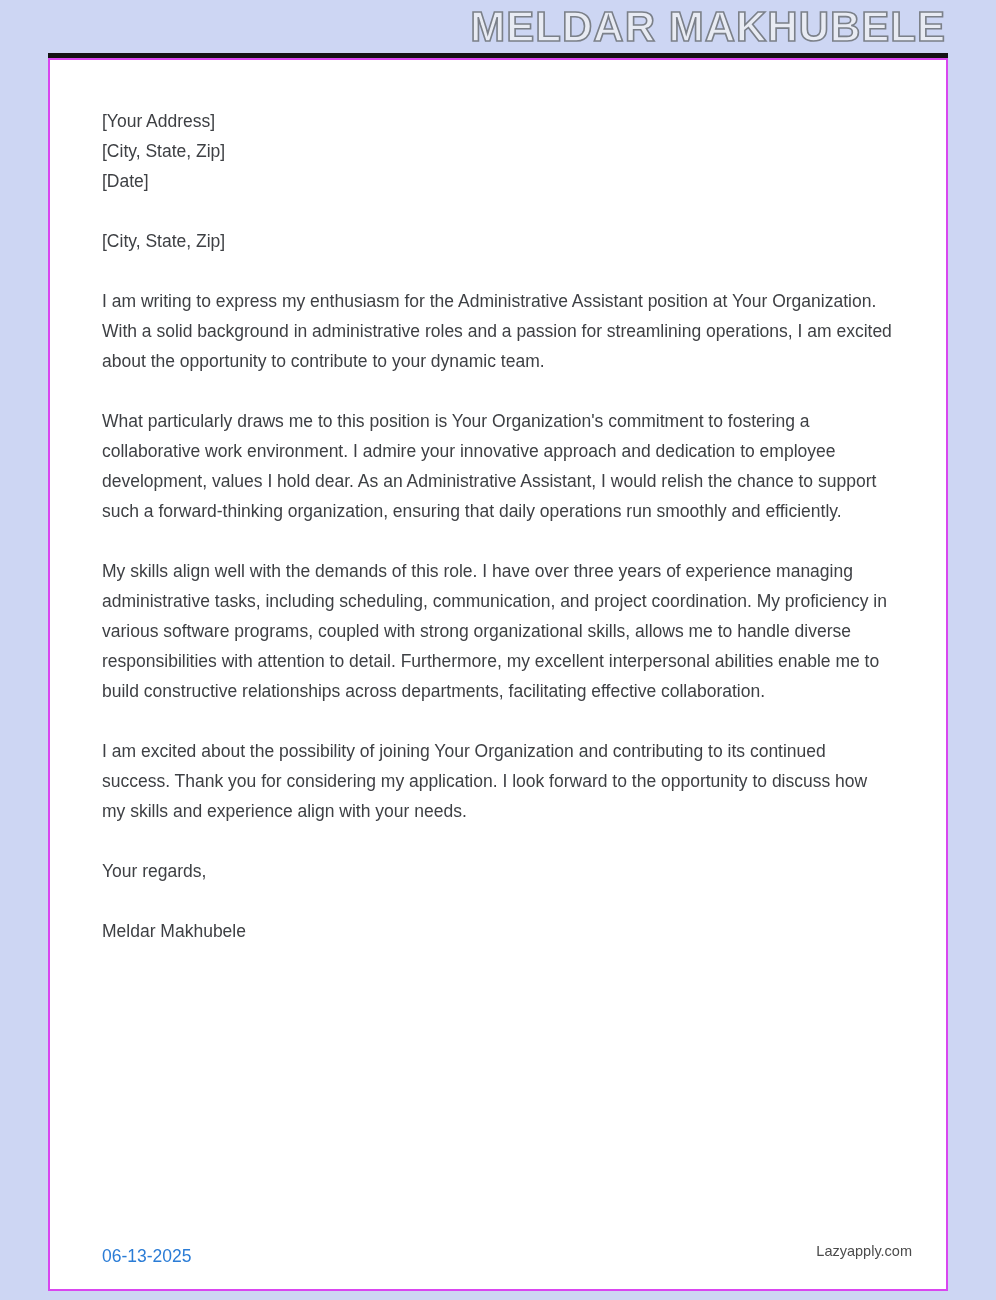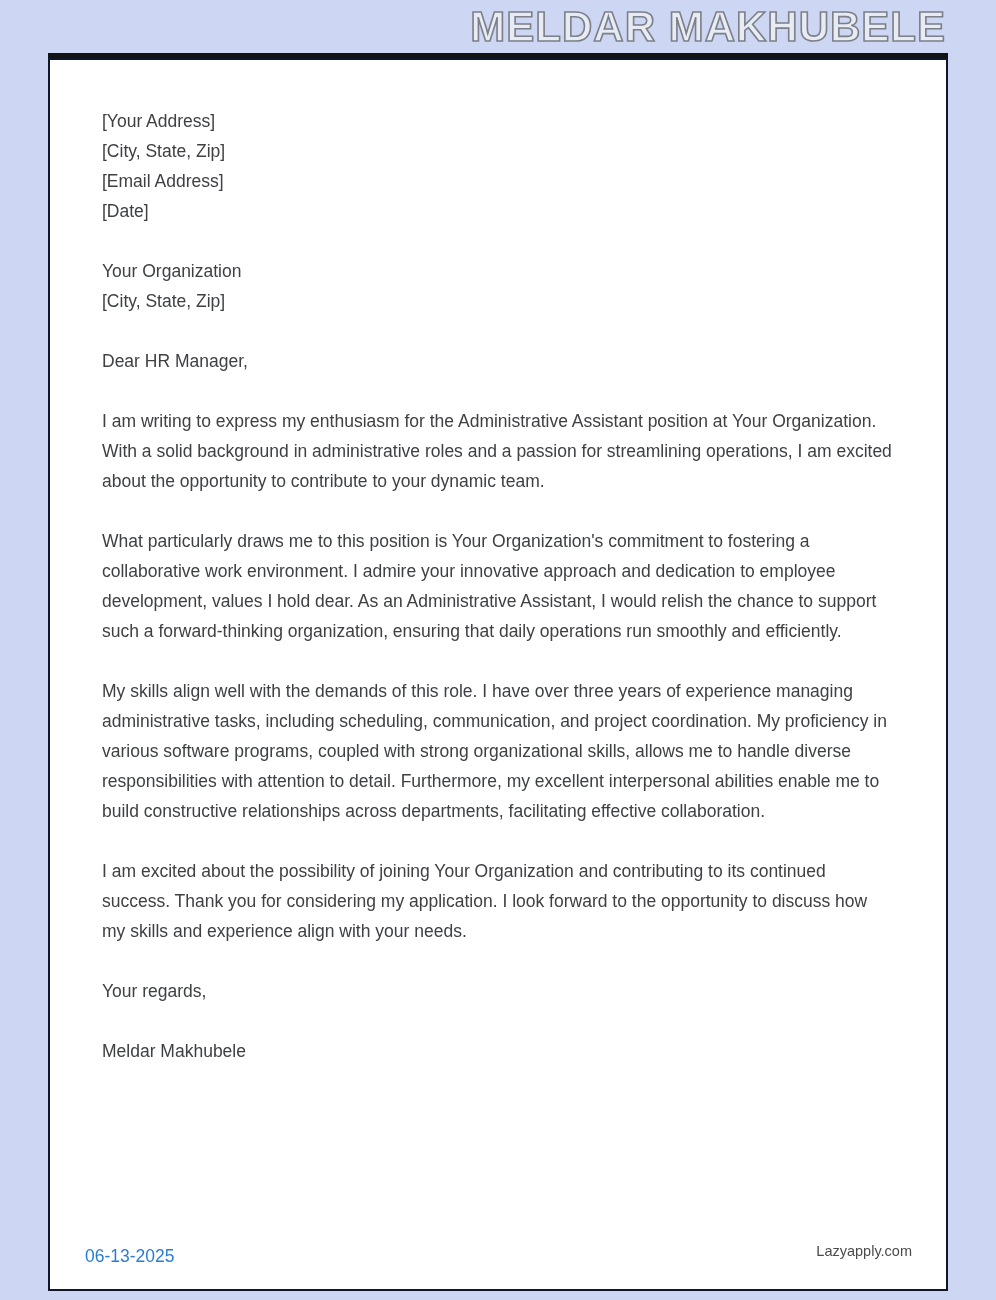--- a/index.html
+++ b/index.html
@@ -36,37 +36,37 @@
     height: 5px;
     margin: 0 48px;
     background: #131313;
   }
   .page {
     position: relative;
     margin: 0 48px 9px 48px;
     height: 1233px;
     box-sizing: border-box;
     background: #ffffff;
-    border: 2px solid #0f172a;
+    border: 2px solid #d946ef;
     padding: 46px 52px 0 52px;
   }
   .page p {
     margin: 0;
     font-size: 17.5px;
     line-height: 30px;
     color: #3e4044;
   }
   .addr-block { margin-bottom: 30px; }
   .salutation { margin-bottom: 30px !important; }
   .para { margin-bottom: 30px !important; }
   .closing { margin-bottom: 30px !important; }
   .signature { margin-bottom: 0 !important; }
   .letter-date {
     position: absolute;
-    left: 35px;
+    left: 52px;
     bottom: 18px;
     font-size: 17.5px;
     line-height: 20px;
     color: #2a7cd6 !important;
   }
   .watermark {
     position: absolute;
     right: 34px;
     bottom: 30px;
     font-size: 14.5px;
@@ -81,30 +81,27 @@
   <h1 class="candidate-name">MELDAR MAKHUBELE</h1>
 </div>
 
 <div class="rule"></div>
 
 <div class="page">
 
   <div class="addr-block">
     <p>[Your Address]</p>
     <p>[City, State, Zip]</p>
-    <p>[Email Address]</p>
     <p>[Date]</p>
   </div>
 
   <div class="addr-block">
-    <p>Your Organization</p>
     <p>[City, State, Zip]</p>
   </div>
 
-  <p class="salutation">Dear HR Manager,</p>
 
   <p class="para">I am writing to express my enthusiasm for the Administrative Assistant position at Your Organization. With a solid background in administrative roles and a passion for streamlining operations, I am excited about the opportunity to contribute to your dynamic team.</p>
   <p class="para">What particularly draws me to this position is Your Organization's commitment to fostering a collaborative work environment. I admire your innovative approach and dedication to employee development, values I hold dear. As an Administrative Assistant, I would relish the chance to support such a forward-thinking organization, ensuring that daily operations run smoothly and efficiently.</p>
   <p class="para">My skills align well with the demands of this role. I have over three years of experience managing administrative tasks, including scheduling, communication, and project coordination. My proficiency in various software programs, coupled with strong organizational skills, allows me to handle diverse responsibilities with attention to detail. Furthermore, my excellent interpersonal abilities enable me to build constructive relationships across departments, facilitating effective collaboration.</p>
   <p class="para">I am excited about the possibility of joining Your Organization and contributing to its continued success. Thank you for considering my application. I look forward to the opportunity to discuss how my skills and experience align with your needs.</p>
 
   <p class="closing">Your regards,</p>
   <p class="signature">Meldar Makhubele</p>
 
   <p class="letter-date">06-13-2025</p>

